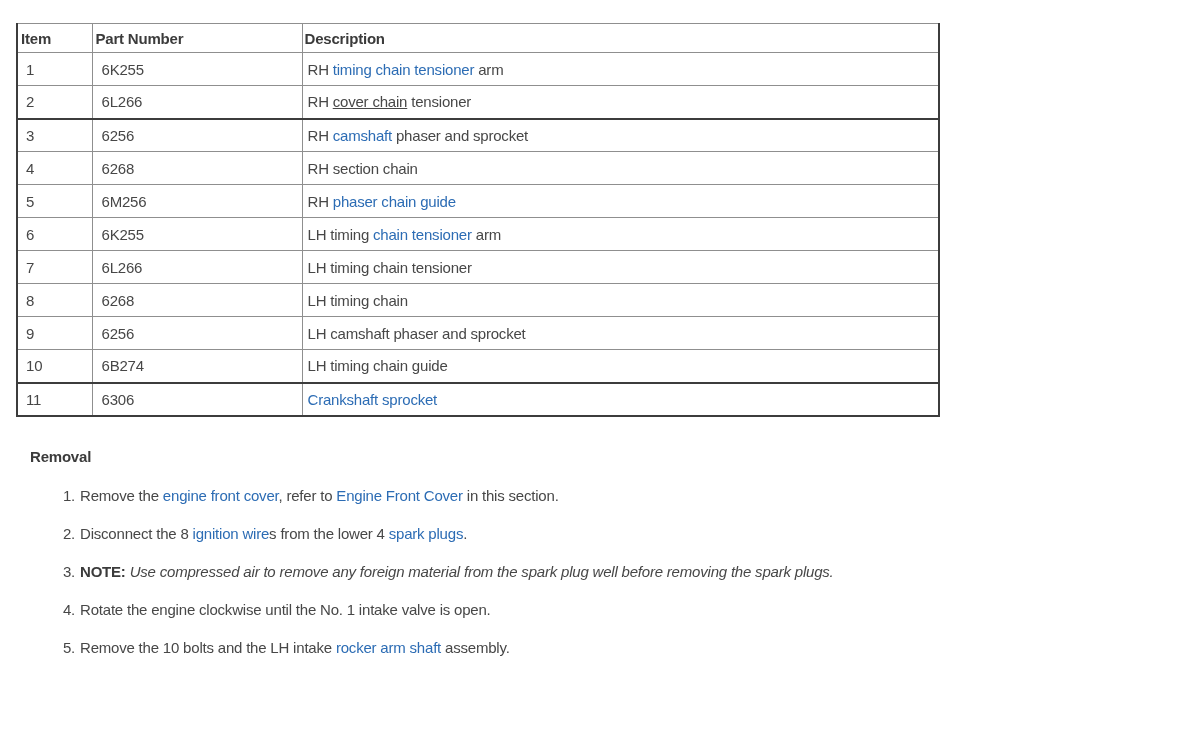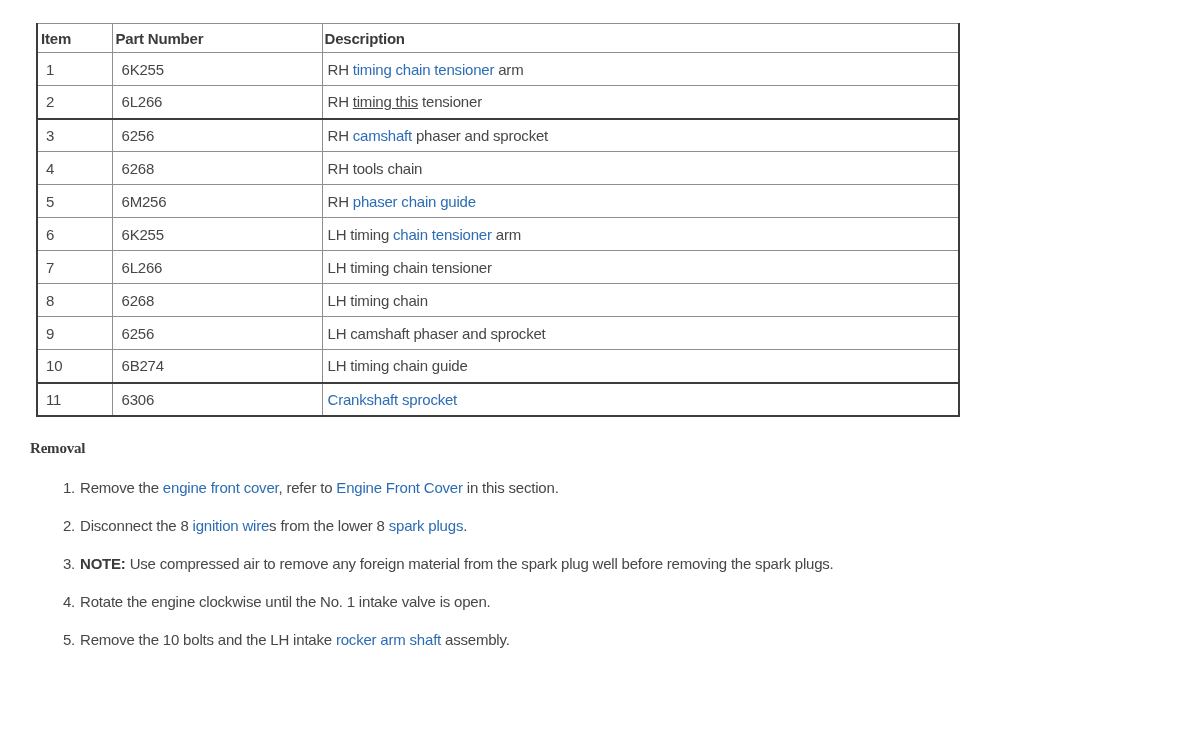--- a/index.html
+++ b/index.html
@@ -13,21 +13,21 @@
   *{box-sizing:border-box;}
   html,body{margin:0;padding:0;}
   body{
     width:1195px;height:749px;overflow:hidden;
     background:var(--page-bg);
     font-family:"Liberation Sans", sans-serif;
     font-size:15px;
     color:var(--text-color);
     letter-spacing:-0.2px;
   }
-  .table-wrap{margin:23px 0 0 36px;}
+  .table-wrap{margin:23px 0 0 16px;}
   table{
     border-collapse:collapse;
     table-layout:fixed;
     width:855px;
     border-left:2px solid var(--border-outer);
     border-right:2px solid var(--border-outer);
     border-bottom:2px solid var(--border-outer);
     border-top:1px solid var(--border-inner);
   }
   th,td{
@@ -50,27 +50,26 @@
   .col-desc{width:637px;}
   td.col-item{padding:0 8px;}
   td.col-pn{padding:0 9px;}
   td.col-desc{padding:0 5px;}
   th.col-desc{padding:0 2px;}
   tr.group-start td{border-top:2px solid var(--border-outer);}
   a.link, a.bold-link{color:var(--link-color);text-decoration:none;cursor:pointer;}
   a.visited-link{color:var(--text-color);text-decoration:underline;cursor:pointer;}
   .bold{font-weight:bold;color:var(--heading-color);}
   a.bold-link{font-weight:bold;}
-  .italic{}
+  .italic{font-style:italic;}
   .removal-heading{
-    margin:23px 0 0 30px;
+    margin:31px 0 0 30px;
     font-size:15px;
     font-weight:bold;
     color:var(--heading-color);
-    font-family:Liberation Serif, serif;
   }
   .steps{margin:22px 0 0 62px;}
   .step{display:flex;margin-bottom:21px;line-height:17px;}
   .step-number{min-width:13px;text-align:right;margin-right:5px;flex:none;}
   .step-body{flex:1;}
   .step-body p{margin:0 0 21px 0;line-height:17px;}
   .step-body p:last-child{margin-bottom:0;}
 </style>
 </head>
 <body>
@@ -91,31 +90,31 @@
     </thead>
     <tbody id="table-body">
         <tr>
           <td class="col-item">1</td>
           <td class="col-pn">6K255</td>
           <td class="col-desc"><span class="plain">RH </span><a class="link">timing chain tensioner</a><span class="plain"> arm</span></td>
         </tr>
         <tr>
           <td class="col-item">2</td>
           <td class="col-pn">6L266</td>
-          <td class="col-desc"><span class="plain">RH </span><a class="visited-link">timing this</a><span class="plain"> tensioner</span></td>
+          <td class="col-desc"><span class="plain">RH </span><a class="visited-link">cover chain</a><span class="plain"> tensioner</span></td>
         </tr>
         <tr class="group-start">
           <td class="col-item">3</td>
           <td class="col-pn">6256</td>
           <td class="col-desc"><span class="plain">RH </span><a class="link">camshaft</a><span class="plain"> phaser and sprocket</span></td>
         </tr>
         <tr>
           <td class="col-item">4</td>
           <td class="col-pn">6268</td>
-          <td class="col-desc"><span class="plain">RH tools chain</span></td>
+          <td class="col-desc"><span class="plain">RH section chain</span></td>
         </tr>
         <tr>
           <td class="col-item">5</td>
           <td class="col-pn">6M256</td>
           <td class="col-desc"><span class="plain">RH </span><a class="link">phaser chain guide</a></td>
         </tr>
         <tr>
           <td class="col-item">6</td>
           <td class="col-pn">6K255</td>
           <td class="col-desc"><span class="plain">LH timing </span><a class="link">chain tensioner</a><span class="plain"> arm</span></td>
@@ -154,21 +153,21 @@
   <div class="steps" id="steps">
       <div class="step">
         <span class="step-number">1.</span>
         <div class="step-body">
           <p><span class="plain">Remove the </span><a class="link">engine front cover</a><span class="plain">, refer to </span><a class="link">Engine Front Cover</a><span class="plain"> in this section.</span></p>
         </div>
       </div>
       <div class="step">
         <span class="step-number">2.</span>
         <div class="step-body">
-          <p><span class="plain">Disconnect the 8 </span><a class="link">ignition wire</a><span class="plain">s from the lower 8 </span><a class="link">spark plugs</a><span class="plain">.</span></p>
+          <p><span class="plain">Disconnect the 8 </span><a class="link">ignition wire</a><span class="plain">s from the lower 4 </span><a class="link">spark plugs</a><span class="plain">.</span></p>
         </div>
       </div>
       <div class="step">
         <span class="step-number">3.</span>
         <div class="step-body">
           <p><span class="bold">NOTE: </span><span class="italic">Use compressed air to remove any foreign material from the spark plug well before removing the spark plugs.</span></p>
         </div>
       </div>
       <div class="step">
         <span class="step-number">4.</span>

